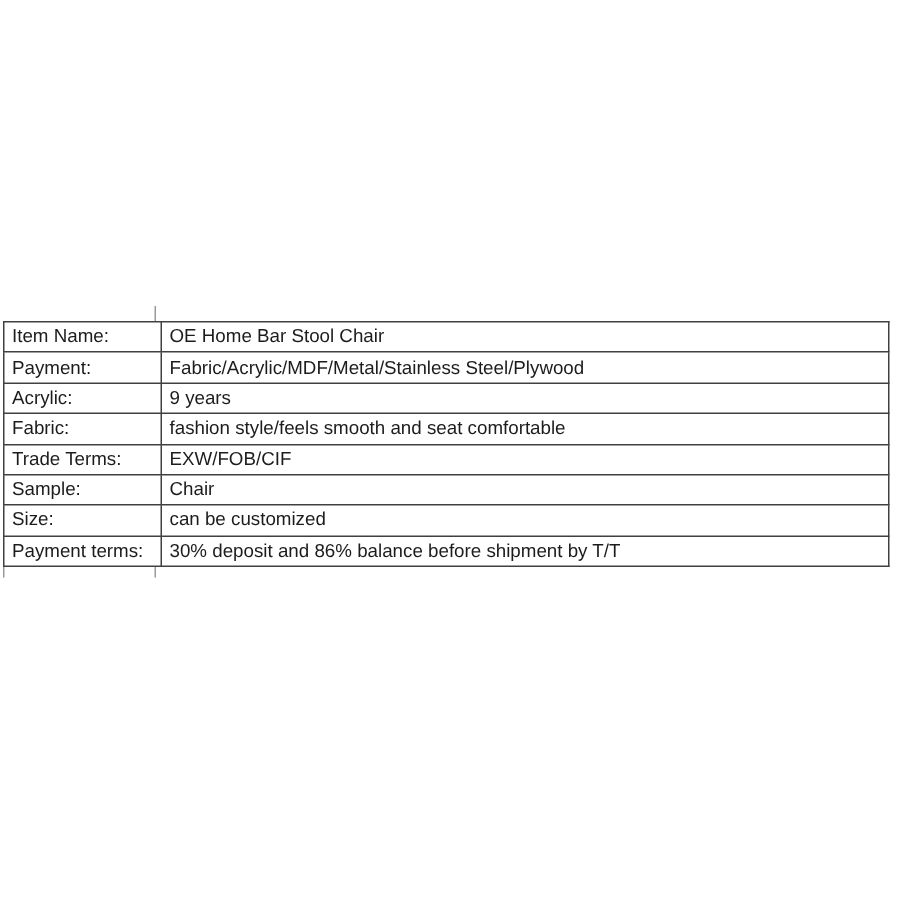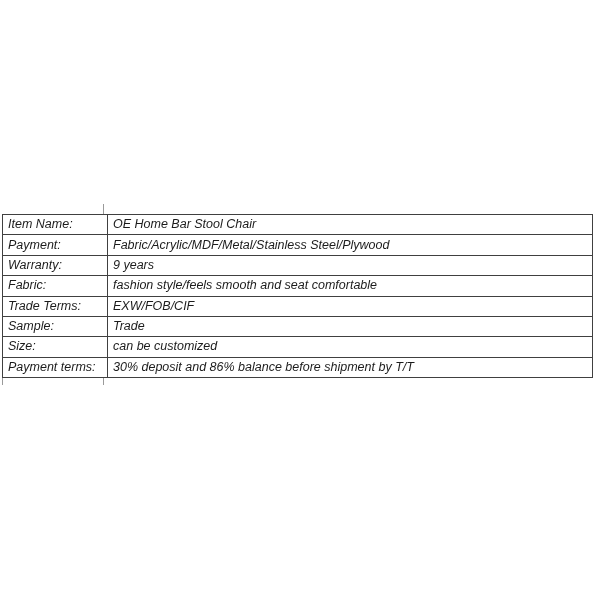--- a/index.html
+++ b/index.html
@@ -18,21 +18,20 @@
   table.spec-table {
     position: absolute;
     left: 2px;
     top: 214px;
     width: 591px;
     height: 164px;
     border-collapse: collapse;
     table-layout: fixed;
     font-size: 12.5px;
     color: #1c1c1c;
-    font-style: italic;
   }
   table.spec-table td {
     border: 1px solid #404040;
     padding: 0 3px 0 5px;
     height: 15px;
     line-height: 15px;
     vertical-align: middle;
     white-space: nowrap;
     overflow: hidden;
   }
@@ -58,34 +57,34 @@
     <tbody>
         <tr>
           <td class="label-cell">Item Name:</td>
           <td class="value-cell">OE Home Bar Stool Chair</td>
         </tr>
         <tr>
           <td class="label-cell">Payment:</td>
           <td class="value-cell">Fabric/Acrylic/MDF/Metal/Stainless Steel/Plywood</td>
         </tr>
         <tr>
-          <td class="label-cell">Warranty:</td>
+          <td class="label-cell">Acrylic:</td>
           <td class="value-cell">9 years</td>
         </tr>
         <tr>
           <td class="label-cell">Fabric:</td>
           <td class="value-cell">fashion style/feels smooth and seat comfortable</td>
         </tr>
         <tr>
           <td class="label-cell">Trade Terms:</td>
           <td class="value-cell">EXW/FOB/CIF</td>
         </tr>
         <tr>
           <td class="label-cell">Sample:</td>
-          <td class="value-cell">Trade</td>
+          <td class="value-cell">Chair</td>
         </tr>
         <tr>
           <td class="label-cell">Size:</td>
           <td class="value-cell">can be customized</td>
         </tr>
         <tr>
           <td class="label-cell">Payment terms:</td>
           <td class="value-cell">30% deposit and 86% balance before shipment by T/T</td>
         </tr>
       </tbody>

